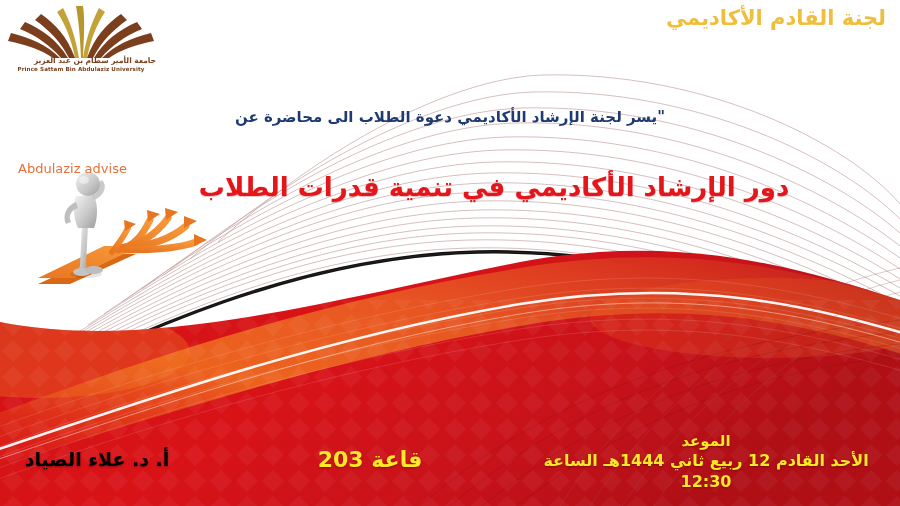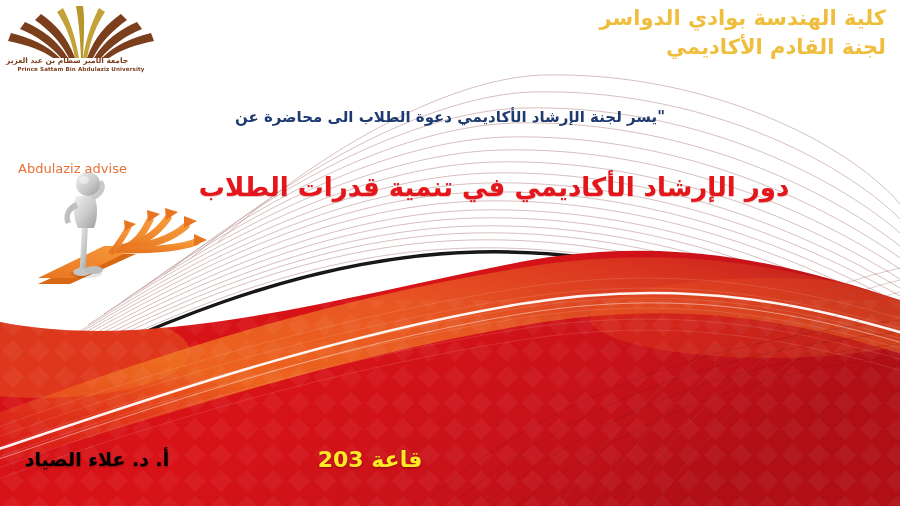--- a/index.html
+++ b/index.html
@@ -11,21 +11,21 @@
     font-family:"DejaVu Sans","Liberation Sans",sans-serif;
   }
 
   
   .wave-art{position:absolute;left:0;top:0;width:900px;height:506px;pointer-events:none;}
 
   
   .logo-block{position:absolute;left:6px;top:2px;width:150px;height:78px;}
   .logo-svg{display:block;}
   .logo-ar{
-    position:absolute;left:0;top:54px;width:150px;text-align:left;
+    position:absolute;left:0;top:54px;width:150px;text-align:right;
     font-size:7.5px;font-weight:bold;color:#7B3F1D;letter-spacing:.2px;
     direction:rtl;white-space:nowrap;
   }
   .logo-en{
     position:absolute;left:0;top:64px;width:150px;text-align:center;
     font-size:5.6px;font-weight:bold;color:#7B3F1D;letter-spacing:.1px;
     white-space:nowrap;
   }
 
   
@@ -217,21 +217,20 @@
         <path d="M-6,0 C-14,-22 -26,-34 -40,-44 L-46,-38 C-32,-28 -20,-16 -12,0 Z" fill="#7B3F1D"></path>
         <path d="M-13,0 C-24,-18 -38,-28 -56,-36 L-61,-29 C-44,-22 -30,-12 -20,0 Z" fill="#7B3F1D"></path>
         <path d="M-21,0 C-34,-13 -50,-20 -70,-25 L-73,-17 C-54,-13 -39,-8 -28,0 Z" fill="#7B3F1D"></path>
       </g>
     </svg>
     <div class="logo-ar">جامعة الأمير سطام بن عبد العزيز</div>
     <div class="logo-en">Prince Sattam Bin Abdulaziz University</div>
   </div>
 
   <div class="header">
-    <div class="line">كلية الهندسة بوادي الدواسر</div>
     <div class="line">لجنة القادم الأكاديمي</div>
   </div>
 
   <div class="invite">"يسر لجنة الإرشاد الأكاديمي دعوة الطلاب الى محاضرة عن</div>
 
   <div class="main-title">دور الإرشاد الأكاديمي في تنمية قدرات الطلاب</div>
 
   <div class="illus">
     <div class="illus-label">Abdulaziz advise</div>
     <svg width="210" height="130" viewBox="0 0 210 130" xmlns="http://www.w3.org/2000/svg">
@@ -283,14 +282,18 @@
         <circle cx="80" cy="26" r="12" fill="url(#figGrad)"></circle>
         <ellipse cx="76" cy="22" rx="5" ry="4" fill="#ffffff" opacity=".45"></ellipse>
       </g>
     </svg>
   </div>
 
   <div class="foot-speaker">أ. د. علاء الصياد</div>
 
   <div class="foot-hall">قاعة 203</div>
 
+  <div class="foot-when">
+    <div class="when-label">الموعد</div>
+    <div class="when-value">الأحد القادم 12 ربيع ثاني 1444هـ الساعة 12:30</div>
+  </div>
 
 </div>
 
 </body></html>

